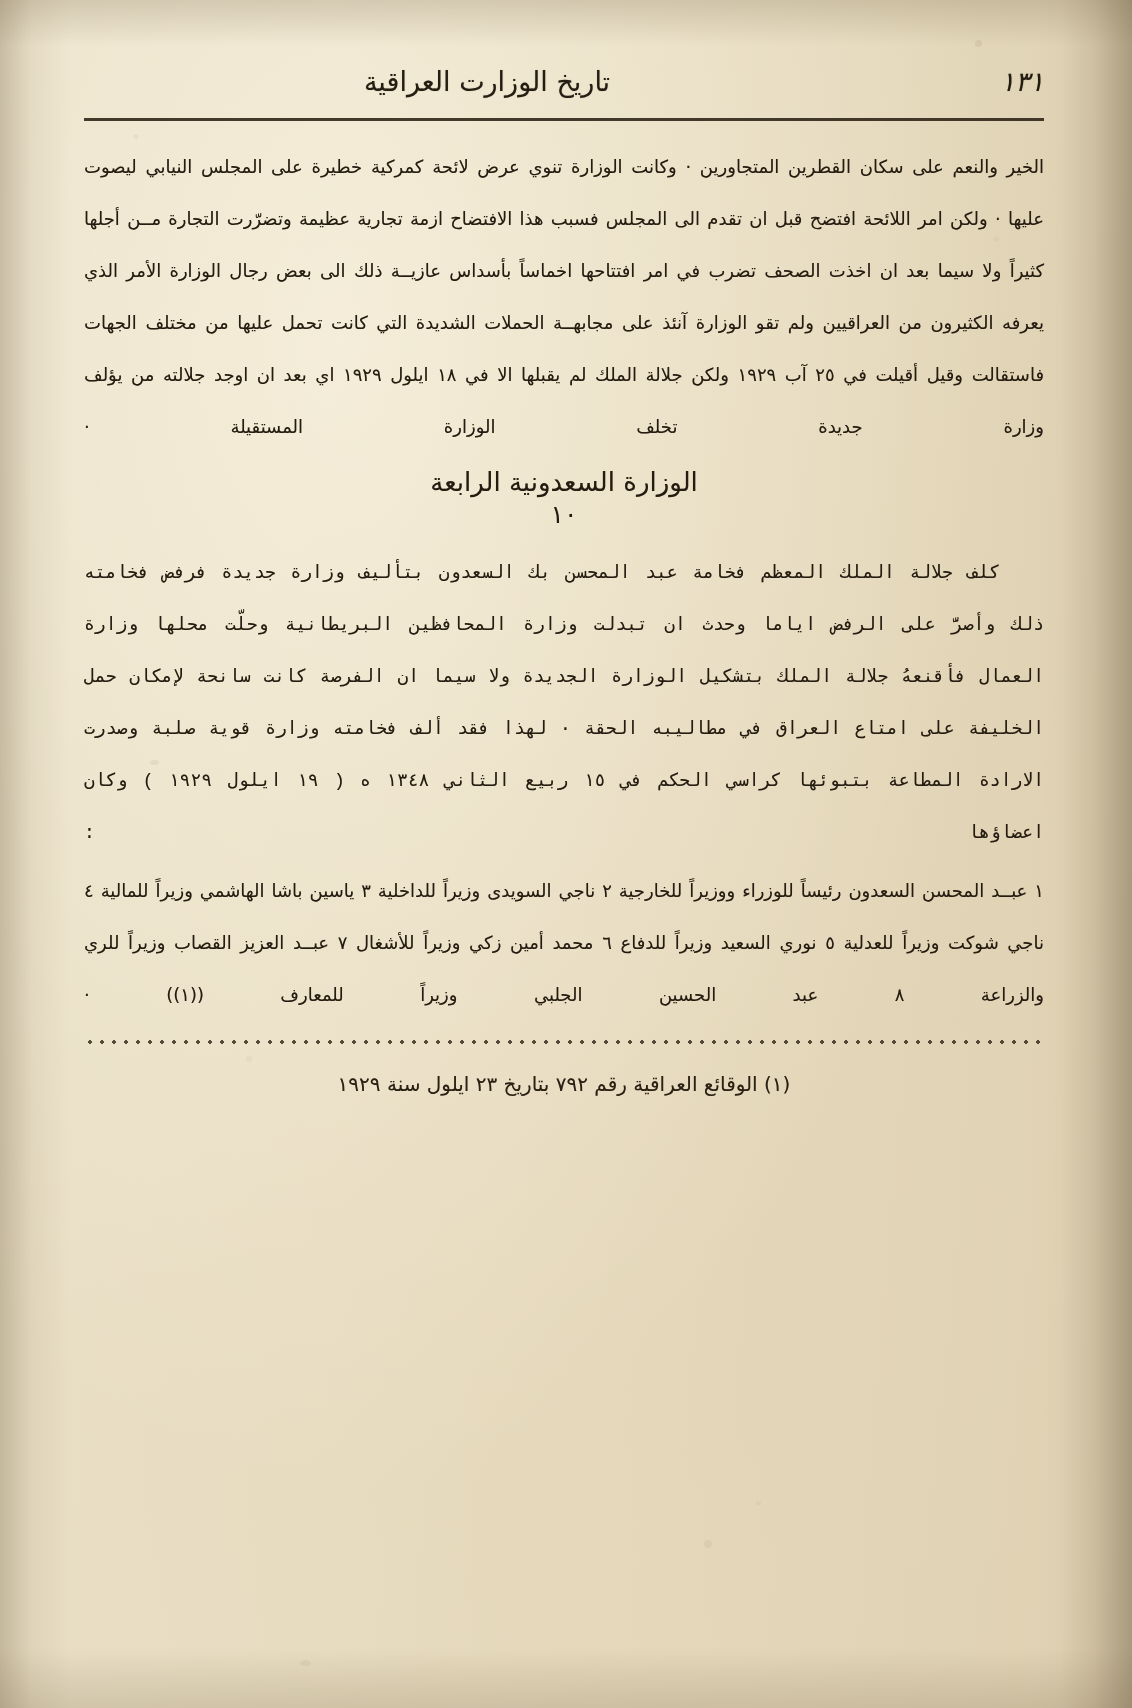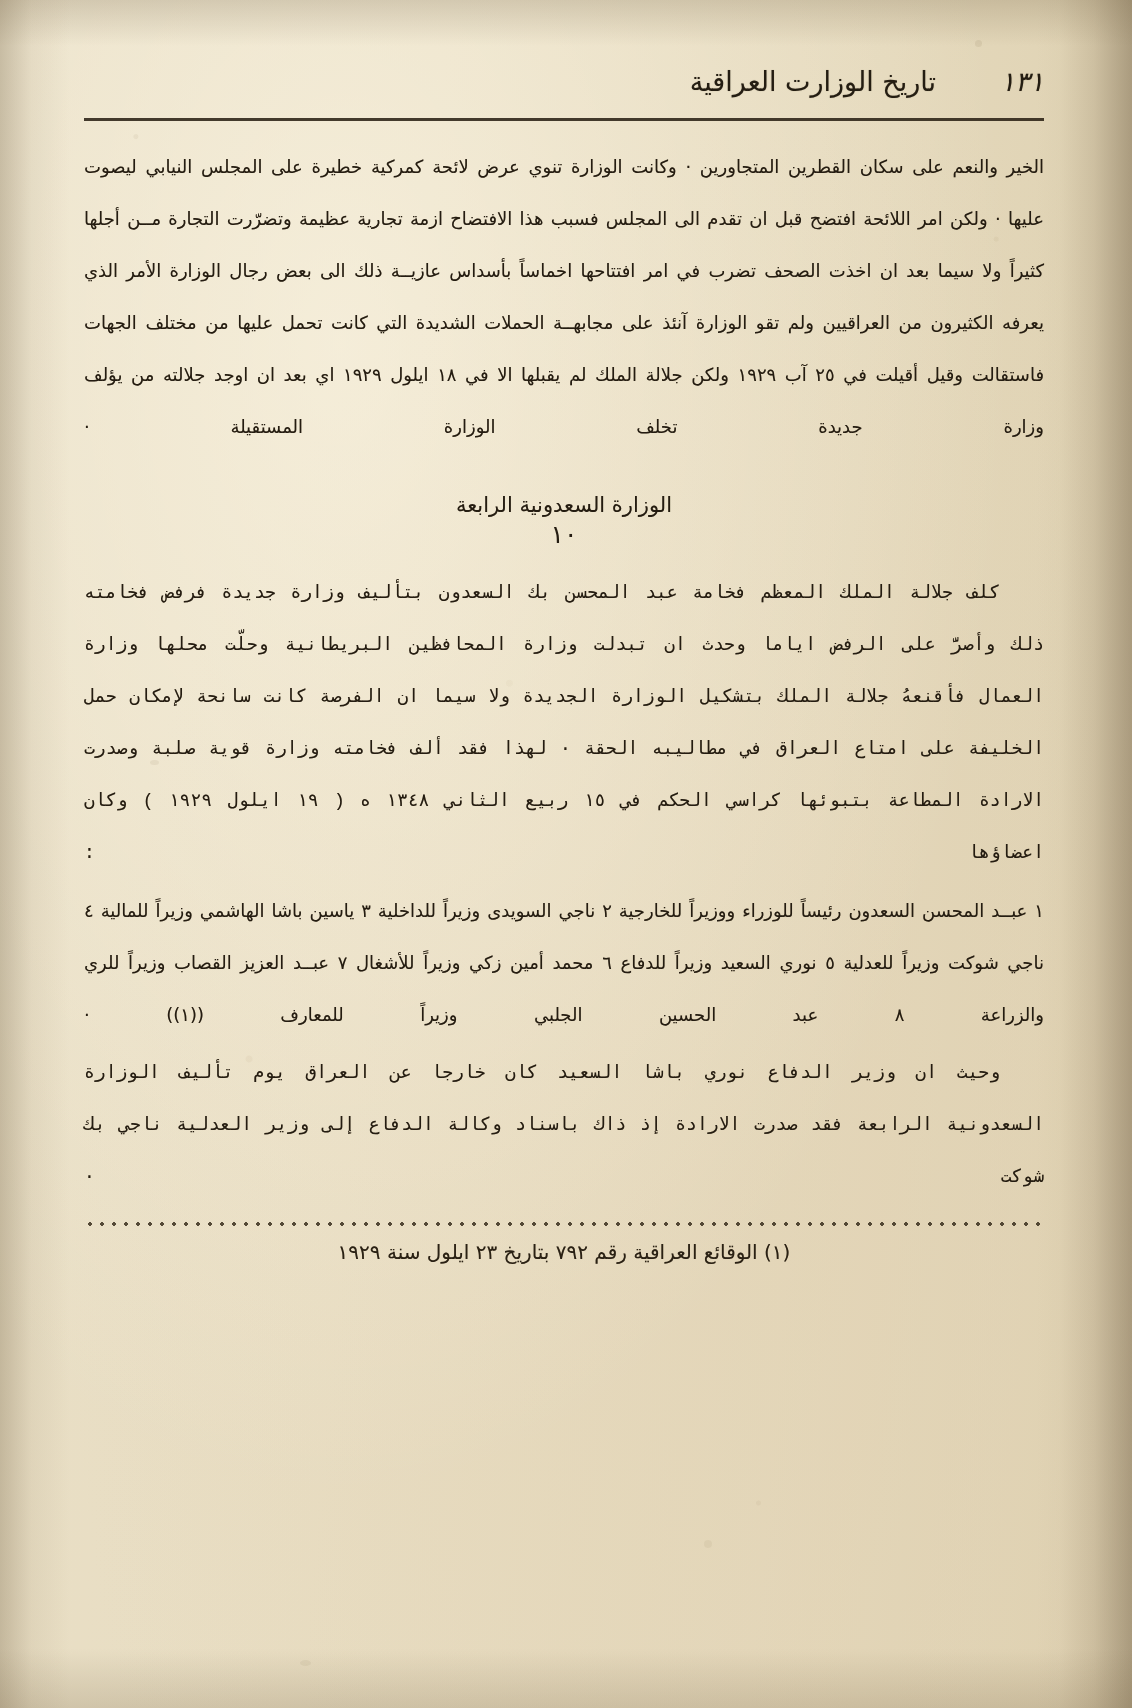--- a/index.html
+++ b/index.html
@@ -94,20 +94,21 @@
     flex-direction: row;
     align-items: baseline;
     justify-content: space-between;
     margin-top: 66px;
     height: 48px;
   }
   .runhead .title {
     font-size: 27px;
     letter-spacing: 0.4px;
     color: #241d12;
+    text-align: center;
     flex: 1;
     transform: translateX(-46px);
     text-shadow: 0 0 1px rgba(60,45,25,0.35);
   }
   .runhead .folio {
     font-size: 27px;
     color: #241d12;
     min-width: 62px;
     text-align: right;
     text-shadow: 0 0 1px rgba(60,45,25,0.35);
@@ -129,24 +130,24 @@
     text-align-last: justify;
     margin: 0 0 6px 0;
     color: #241c11;
     text-shadow: 0 0 .6px rgba(70,52,28,0.40);
     word-spacing: 1px;
   }
   p.body.last-right { text-align-last: right; }
   p.indent { text-indent: 44px; font-family: Liberation Mono, monospace; }
 
   h2.section {
-    font-size: 21px;
+    font-size: 26px;
     font-weight: normal;
     text-align: center;
-    margin: 40px 0 2px 0;
+    margin: 14px 0 2px 0;
     color: #241c11;
     text-shadow: 0 0 .6px rgba(70,52,28,0.40);
   }
   .section-num {
     font-size: 25px;
     text-align: center;
     margin: 3px 0 18px 0;
     color: #241c11;
     letter-spacing: 2px;
   }
@@ -159,21 +160,21 @@
     background-size: 12px 10px;
     background-repeat: repeat-x;
     background-position: right center;
     width: 100%;
     opacity: .85;
   }
   p.footnote {
     font-size: 20px;
     line-height: 34px;
     text-align: center;
-    margin: 6px 0 0 0;
+    margin: 20px 0 0 0;
     color: #2a2114;
     text-shadow: 0 0 .5px rgba(70,52,28,0.35);
   }
 
   
   .blemish {
     position: absolute;
     border-radius: 50%;
     background: rgba(120,98,62,0.20);
     pointer-events: none;
@@ -206,21 +207,20 @@
     <p class="body">الخير والنعم على سكان القطرين المتجاورين · وكانت الوزارة تنوي عرض لائحة كمركية خطيرة على المجلس النيابي ليصوت عليها · ولكن امر اللائحة افتضح قبل ان تقدم الى المجلس فسبب هذا الافتضاح ازمة تجارية عظيمة وتضرّرت التجارة مــن أجلها كثيراً ولا سيما بعد ان اخذت الصحف تضرب في امر افتتاحها اخماساً بأسداس عازيــة ذلك الى بعض رجال الوزارة الأمر الذي يعرفه الكثيرون من العراقيين ولم تقو الوزارة آنئذ على مجابهــة الحملات الشديدة التي كانت تحمل عليها من مختلف الجهات فاستقالت وقيل أقيلت في ٢٥ آب ١٩٢٩ ولكن جلالة الملك لم يقبلها الا في ١٨ ايلول ١٩٢٩ اي بعد ان اوجد جلالته من يؤلف وزارة جديدة تخلف الوزارة المستقيلة ·</p>
 
     <h2 class="section">الوزارة السعدونية الرابعة</h2>
 
     <div class="section-num">١٠</div>
 
     <p class="body indent">كلف جلالة الملك المعظم فخامة عبد المحسن بك السعدون بتأليف وزارة جديدة فرفض فخامته ذلك وأصرَّ على الرفض اياما وحدث ان تبدلت وزارة المحافظين البريطانية وحلّت محلها وزارة العمال فأقنعهُ جلالة الملك بتشكيل الوزارة الجديدة ولا سيما ان الفرصة كانت سانحة لإمكان حمل الخليفة على امتاع العراق في مطاليبه الحقة · لهذا فقد ألف فخامته وزارة قوية صلبة وصدرت الارادة المطاعة بتبوئها كراسي الحكم في ١٥ ربيع الثاني ١٣٤٨ ه ( ١٩ ايلول ١٩٢٩ ) وكان اعضاؤها :</p>
 
     <p class="body">١ عبــد المحسن السعدون رئيساً للوزراء ووزيراً للخارجية   ٢ ناجي السويدى وزيراً للداخلية   ٣ ياسين باشا الهاشمي وزيراً للمالية   ٤ ناجي شوكت وزيراً للعدلية   ٥ نوري السعيد وزيراً للدفاع   ٦ محمد أمين زكي وزيراً للأشغال   ٧ عبــد العزيز القصاب وزيراً للري والزراعة   ٨ عبد الحسين الجلبي وزيراً للمعارف ((١)) ·</p>
 
-    <p class="body indent">وحيث ان وزير الدفاع نوري باشا السعيد كان خارجا عن العراق يوم تأليف الوزارة السعدونية الرابعة فقد صدرت الارادة إذ ذاك باسناد وكالة الدفاع إلى وزير العدلية ناجي بك شوكت ·</p>
 
 
     <div class="footnote-sep"></div>
 
     <p class="footnote">(١)   الوقائع العراقية رقم ٧٩٢ بتاريخ ٢٣ ايلول سنة ١٩٢٩</p>
 
   </div>
 </div>
 
 </body></html>

